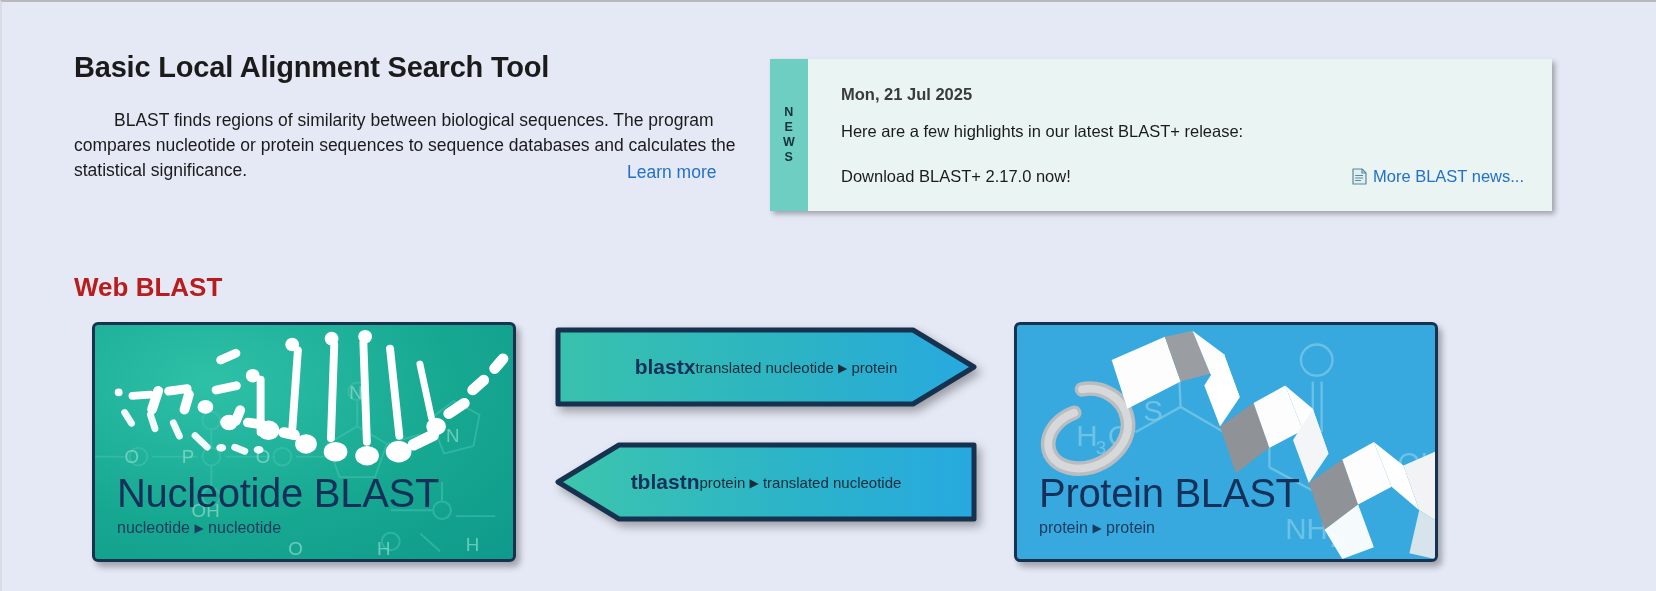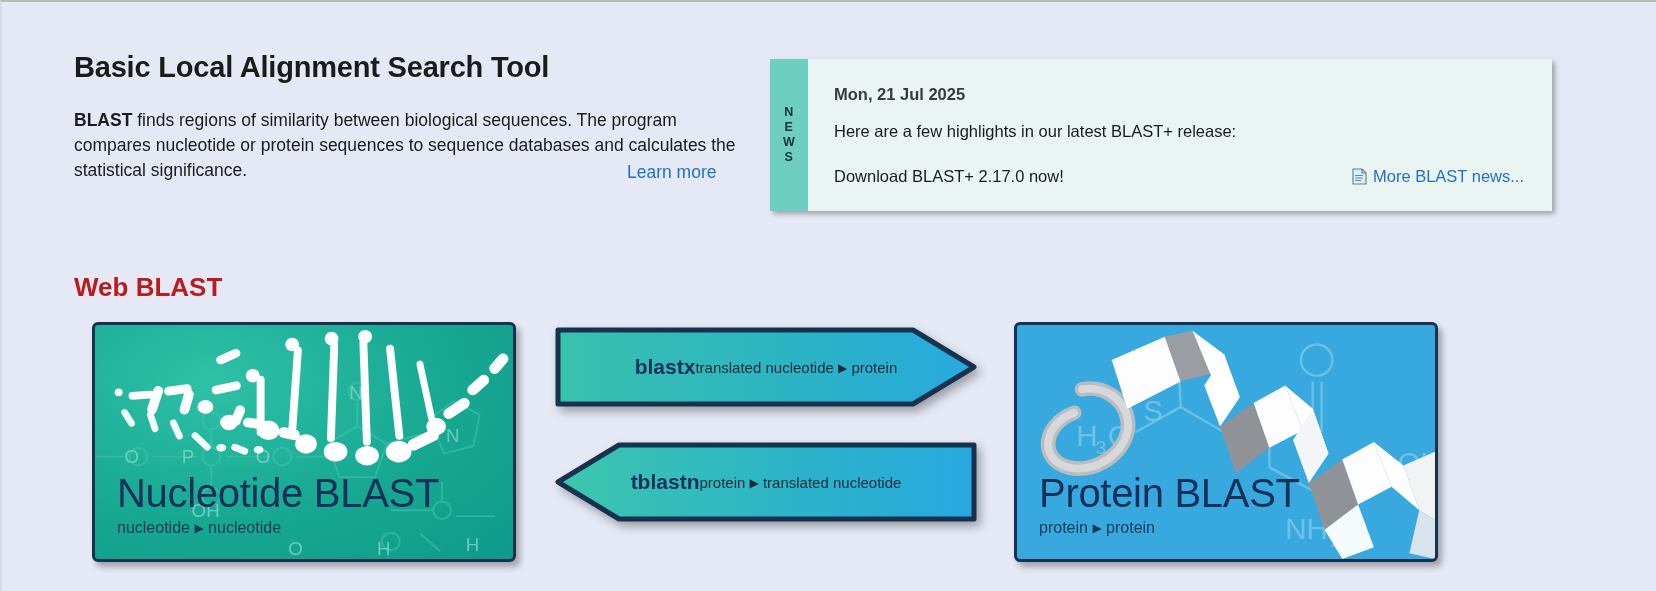--- a/index.html
+++ b/index.html
@@ -38,21 +38,21 @@
     margin: 0 0 24px 0;
     line-height: 1.1;
   }
   .intro-para {
     font-size: 17.5px;
     color: #1b1b1b;
     line-height: 1.42;
     margin: 0;
     position: relative;
   }
-  .intro-para b { font-weight: bold; }
+  .intro-para b { font-weight: normal; margin-left: 40px; }
   .learn-more {
     color: #2371c7;
     text-decoration: none;
     font-size: 17.5px;
     position: absolute;
     left: 553px;
     top: 52px;
     white-space: nowrap;
   }
 
@@ -79,21 +79,21 @@
     font-size: 12.5px;
     font-weight: bold;
     color: #14333d;
     line-height: 1.22;
     text-align: center;
     letter-spacing: 0.4px;
   }
   .news-body {
     flex: 1;
     position: relative;
-    padding: 26px 0 0 26px;
+    padding: 26px 0 0 33px;
   }
   .news-date {
     font-size: 16.5px;
     font-weight: bold;
     color: #3a3a3a;
     margin-bottom: 18px;
   }
   .news-line {
     font-size: 16.5px;
     color: #1b1b1b;

